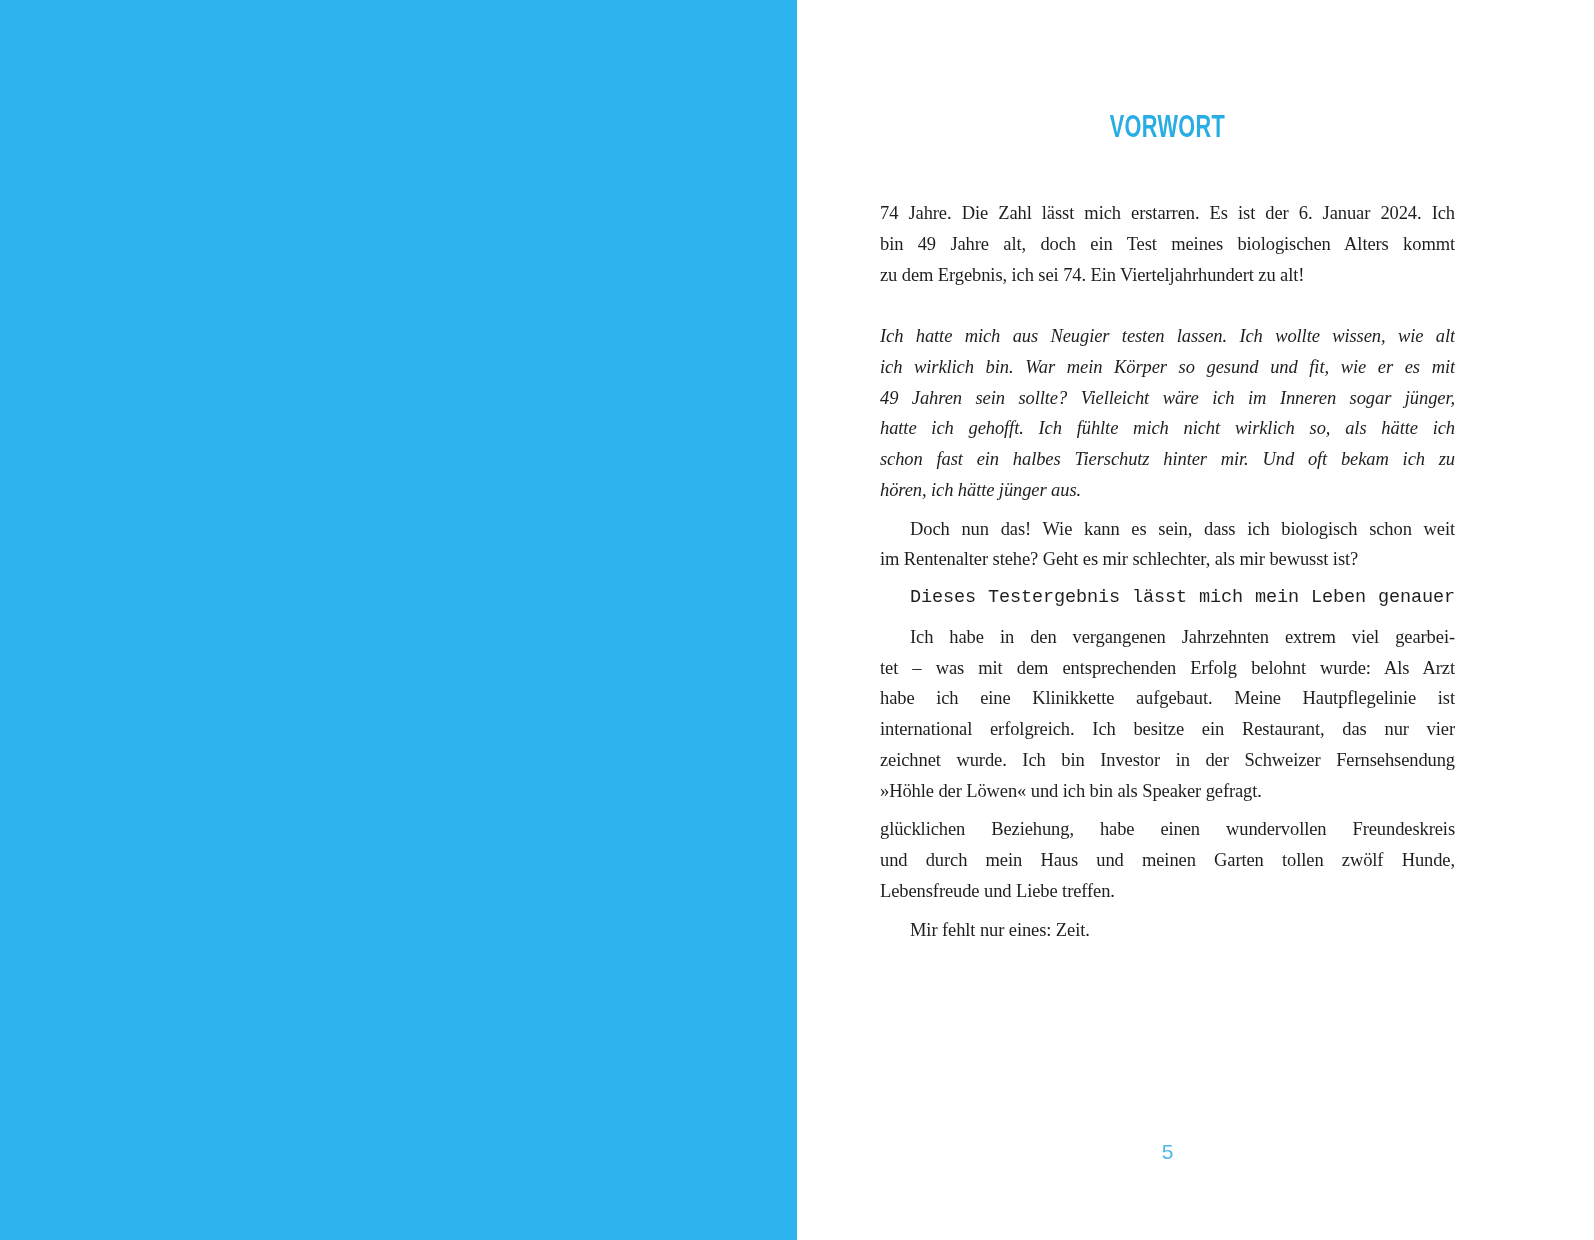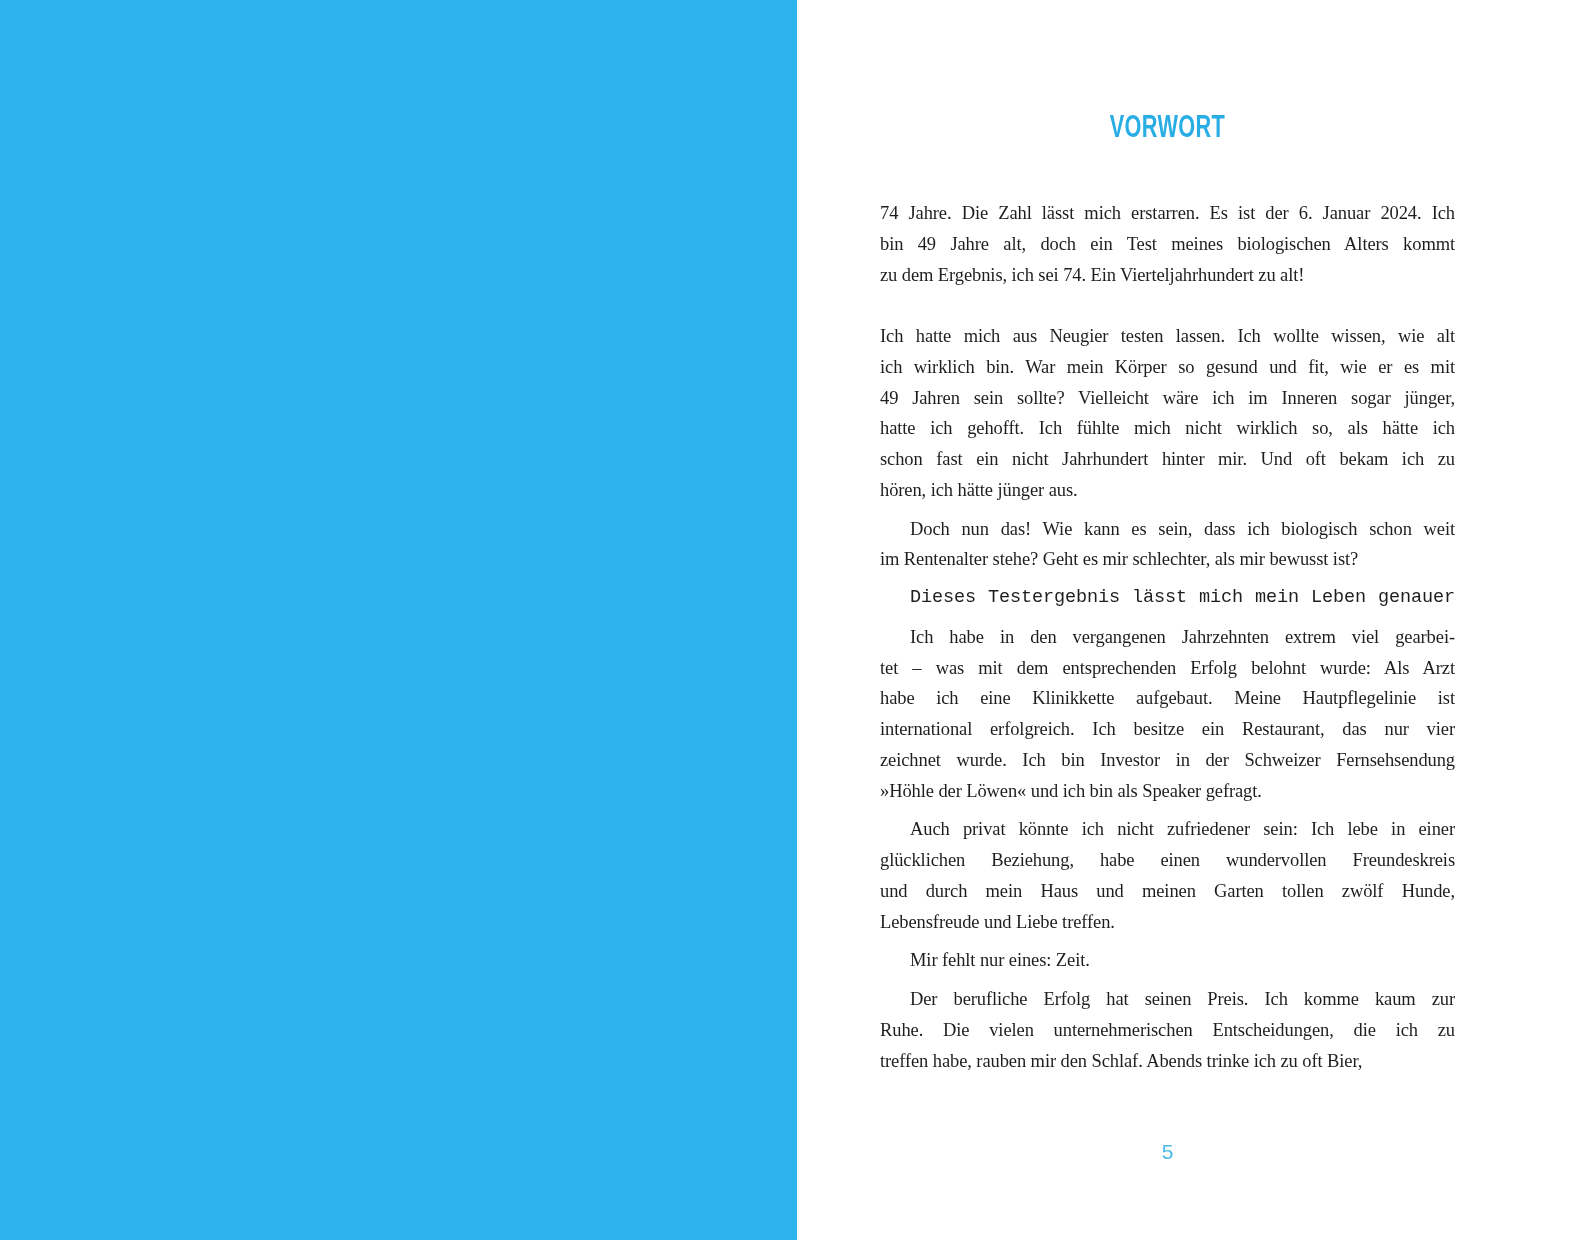--- a/index.html
+++ b/index.html
@@ -45,21 +45,21 @@
   .body-text {
     position: absolute;
     left: 75px; top: 190px;
     width: 591px;
     font-size: 18.5px;
     letter-spacing: -0.1px;
     line-height: 30.75px;
     color: #1e1e1e;
   }
   .para { margin: 8px; }
-  .para.gap { margin-top: 30.75px; }
+  .para.gap { margin-top: 30.75px; font-style: italic; }
   .pline {
     text-align: justify;
     text-align-last: justify;
     max-height: 30.75px;
     overflow: hidden;
   }
   .pline.last { text-align-last: left; }
   .para.fill .pline.last { text-align-last: justify; font-family: Liberation Mono, monospace; }
   .pline.indent { padding-left: 30px; }
   .page-number {
@@ -86,48 +86,42 @@
         <div class="para">
           <div class="pline">74 Jahre. Die Zahl lässt mich erstarren. Es ist der 6. Januar 2024. Ich</div>
           <div class="pline">bin 49 Jahre alt, doch ein Test meines biologischen Alters kommt</div>
           <div class="pline last">zu dem Ergebnis, ich sei 74. Ein Vierteljahrhundert zu alt!</div>
         </div>
         <div class="para gap">
           <div class="pline">Ich hatte mich aus Neugier testen lassen. Ich wollte wissen, wie alt</div>
           <div class="pline">ich wirklich bin. War mein Körper so gesund und fit, wie er es mit</div>
           <div class="pline">49 Jahren sein sollte? Vielleicht wäre ich im Inneren sogar jünger,</div>
           <div class="pline">hatte ich gehofft. Ich fühlte mich nicht wirklich so, als hätte ich</div>
-          <div class="pline">schon fast ein nicht Jahrhundert hinter mir. Und oft bekam ich zu</div>
+          <div class="pline">schon fast ein halbes Tierschutz hinter mir. Und oft bekam ich zu</div>
           <div class="pline last">hören, ich hätte jünger aus.</div>
         </div>
         <div class="para">
           <div class="pline indent">Doch nun das! Wie kann es sein, dass ich biologisch schon weit</div>
           <div class="pline last">im Rentenalter stehe? Geht es mir schlechter, als mir bewusst ist?</div>
         </div>
         <div class="para fill">
           <div class="pline last indent">Dieses Testergebnis lässt mich mein Leben genauer betrachten.</div>
         </div>
         <div class="para">
           <div class="pline indent">Ich habe in den vergangenen Jahrzehnten extrem viel gearbei-</div>
           <div class="pline">tet – was mit dem entsprechenden Erfolg belohnt wurde: Als Arzt</div>
           <div class="pline">habe ich eine Klinikkette aufgebaut. Meine Hautpflegelinie ist</div>
           <div class="pline">international erfolgreich. Ich besitze ein Restaurant, das nur vier</div>
           <div class="pline">zeichnet wurde. Ich bin Investor in der Schweizer Fernsehsendung</div>
           <div class="pline last">»Höhle der Löwen« und ich bin als Speaker gefragt.</div>
         </div>
         <div class="para">
-          <div class="pline indent">Auch privat könnte ich nicht zufriedener sein: Ich lebe in einer</div>
           <div class="pline">glücklichen Beziehung, habe einen wundervollen Freundeskreis</div>
           <div class="pline">und durch mein Haus und meinen Garten tollen zwölf Hunde,</div>
           <div class="pline last">Lebensfreude und Liebe treffen.</div>
         </div>
         <div class="para">
           <div class="pline last indent">Mir fehlt nur eines: Zeit.</div>
         </div>
-        <div class="para">
-          <div class="pline indent">Der berufliche Erfolg hat seinen Preis. Ich komme kaum zur</div>
-          <div class="pline">Ruhe. Die vielen unternehmerischen Entscheidungen, die ich zu</div>
-          <div class="pline last">treffen habe, rauben mir den Schlaf. Abends trinke ich zu oft Bier,</div>
-        </div>
       </div>
     <div class="page-number" style="color: rgb(76, 185, 233);">5</div>
   </div>
 </div>
 
 </body></html>

